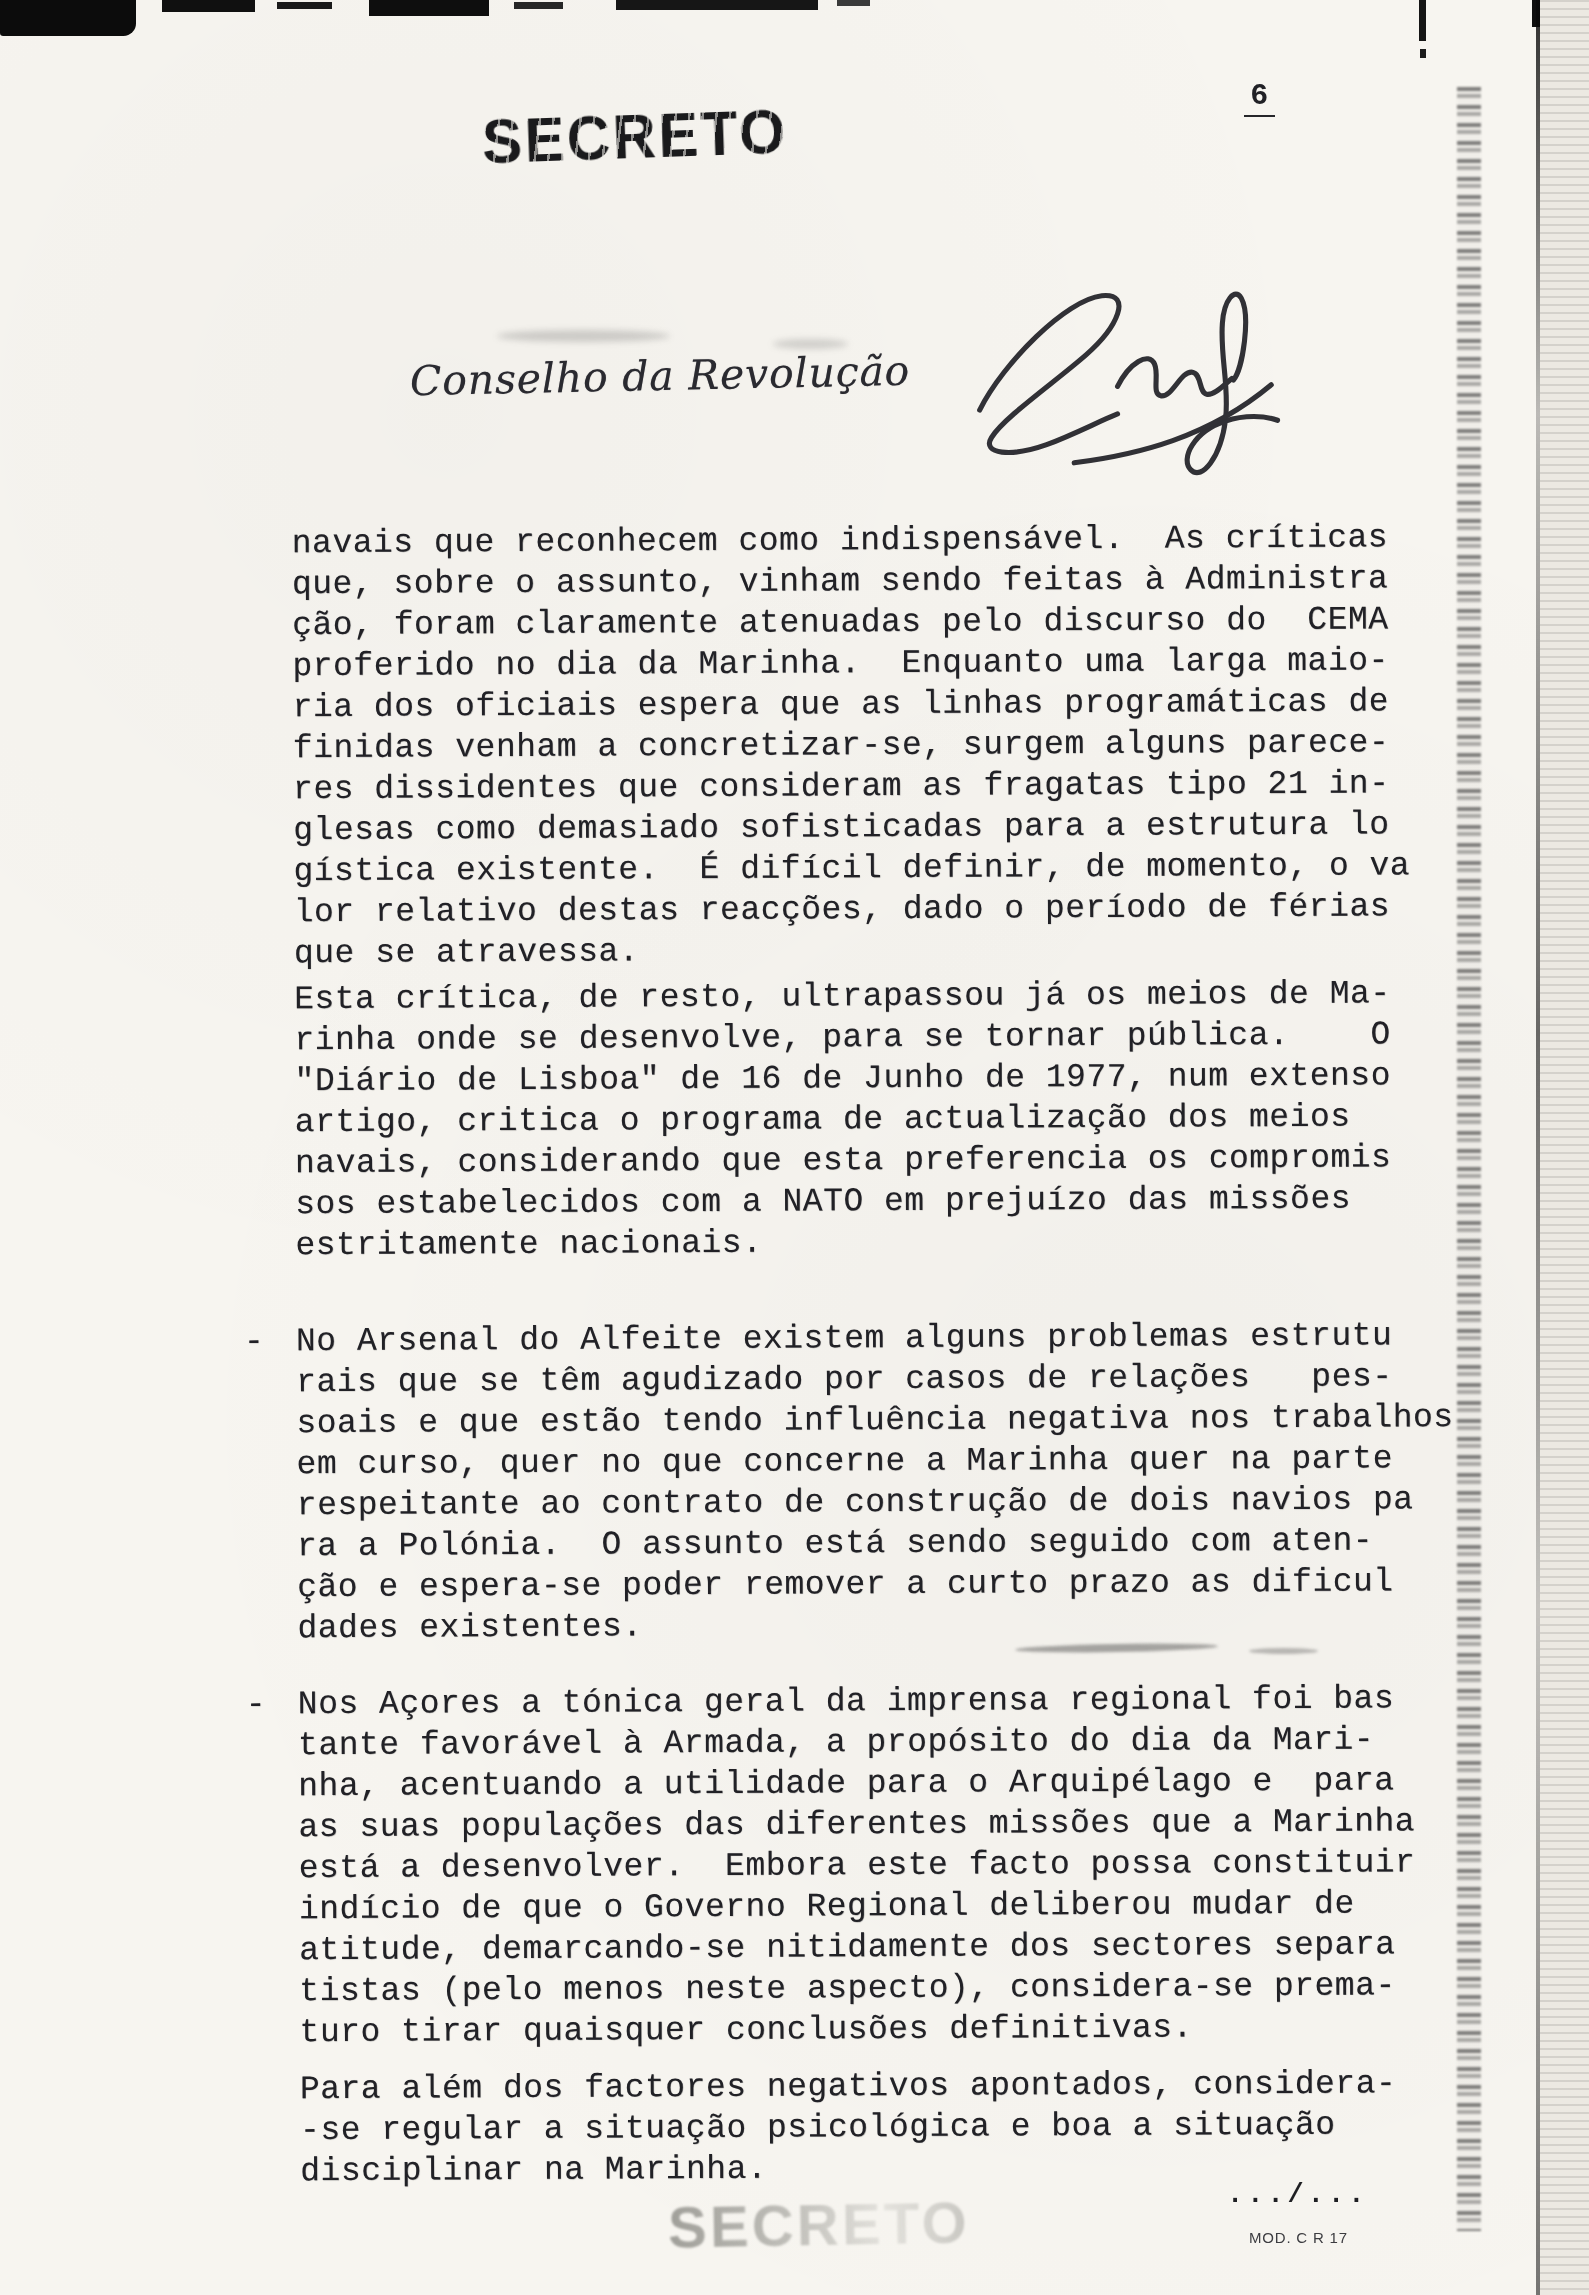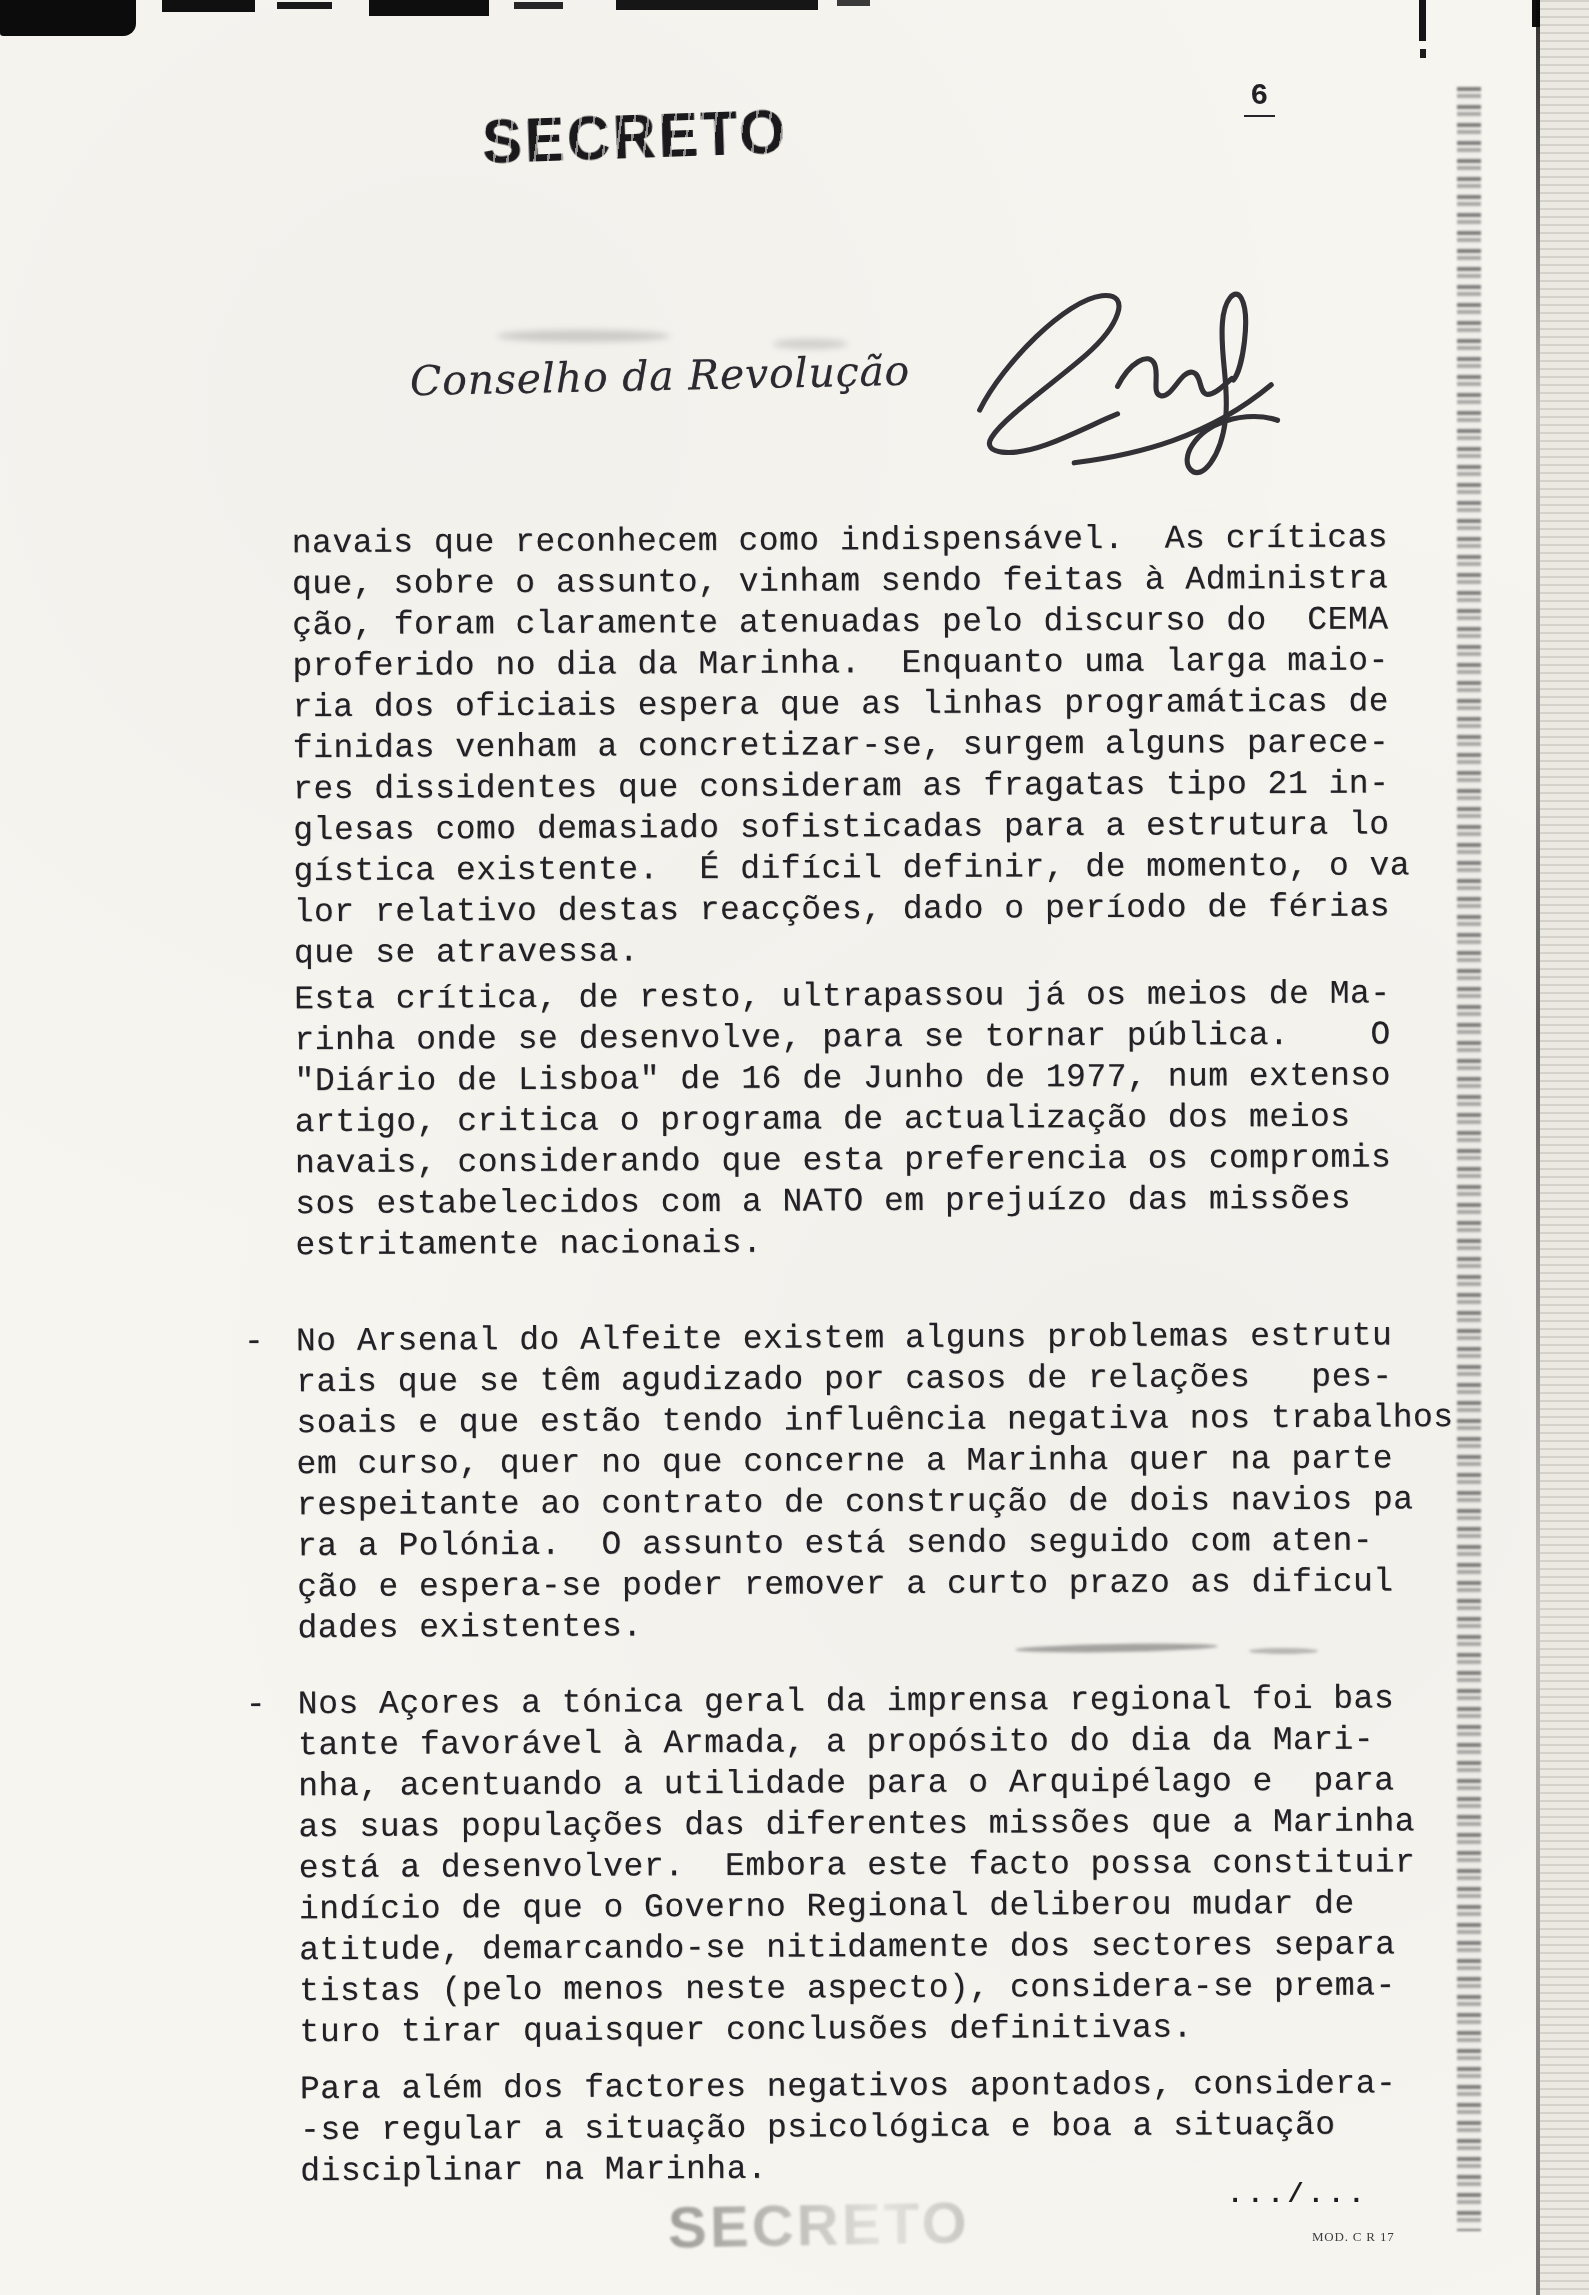--- a/index.html
+++ b/index.html
@@ -103,23 +103,23 @@
   .p3 { margin-top:55px; }
   .p4 { margin-top:35px; }
   .p5 { margin-top:16px; }
 
   
   .footer-cont {
     position:absolute; left:1227px; top:2180px;
     font-size:27px; font-weight:700; letter-spacing:4px; color:#1e1e22;
   }
   .footer-mod {
-    position:absolute; left:1312px; top:2229px;
-    font-family:Liberation Serif, serif;
-    font-size:13px; letter-spacing:0.8px; color:#3c3c40;
+    position:absolute; left:1249px; top:2229px;
+    font-family:Liberation Sans, sans-serif;
+    font-size:15px; letter-spacing:0.8px; color:#3c3c40;
   }
 </style>
 </head>
 <body>
 
 <div class="page">
 
   <div class="artifact blob-tl"></div>
   <div class="artifact dash-a"></div>
   <div class="artifact dash-b"></div>

